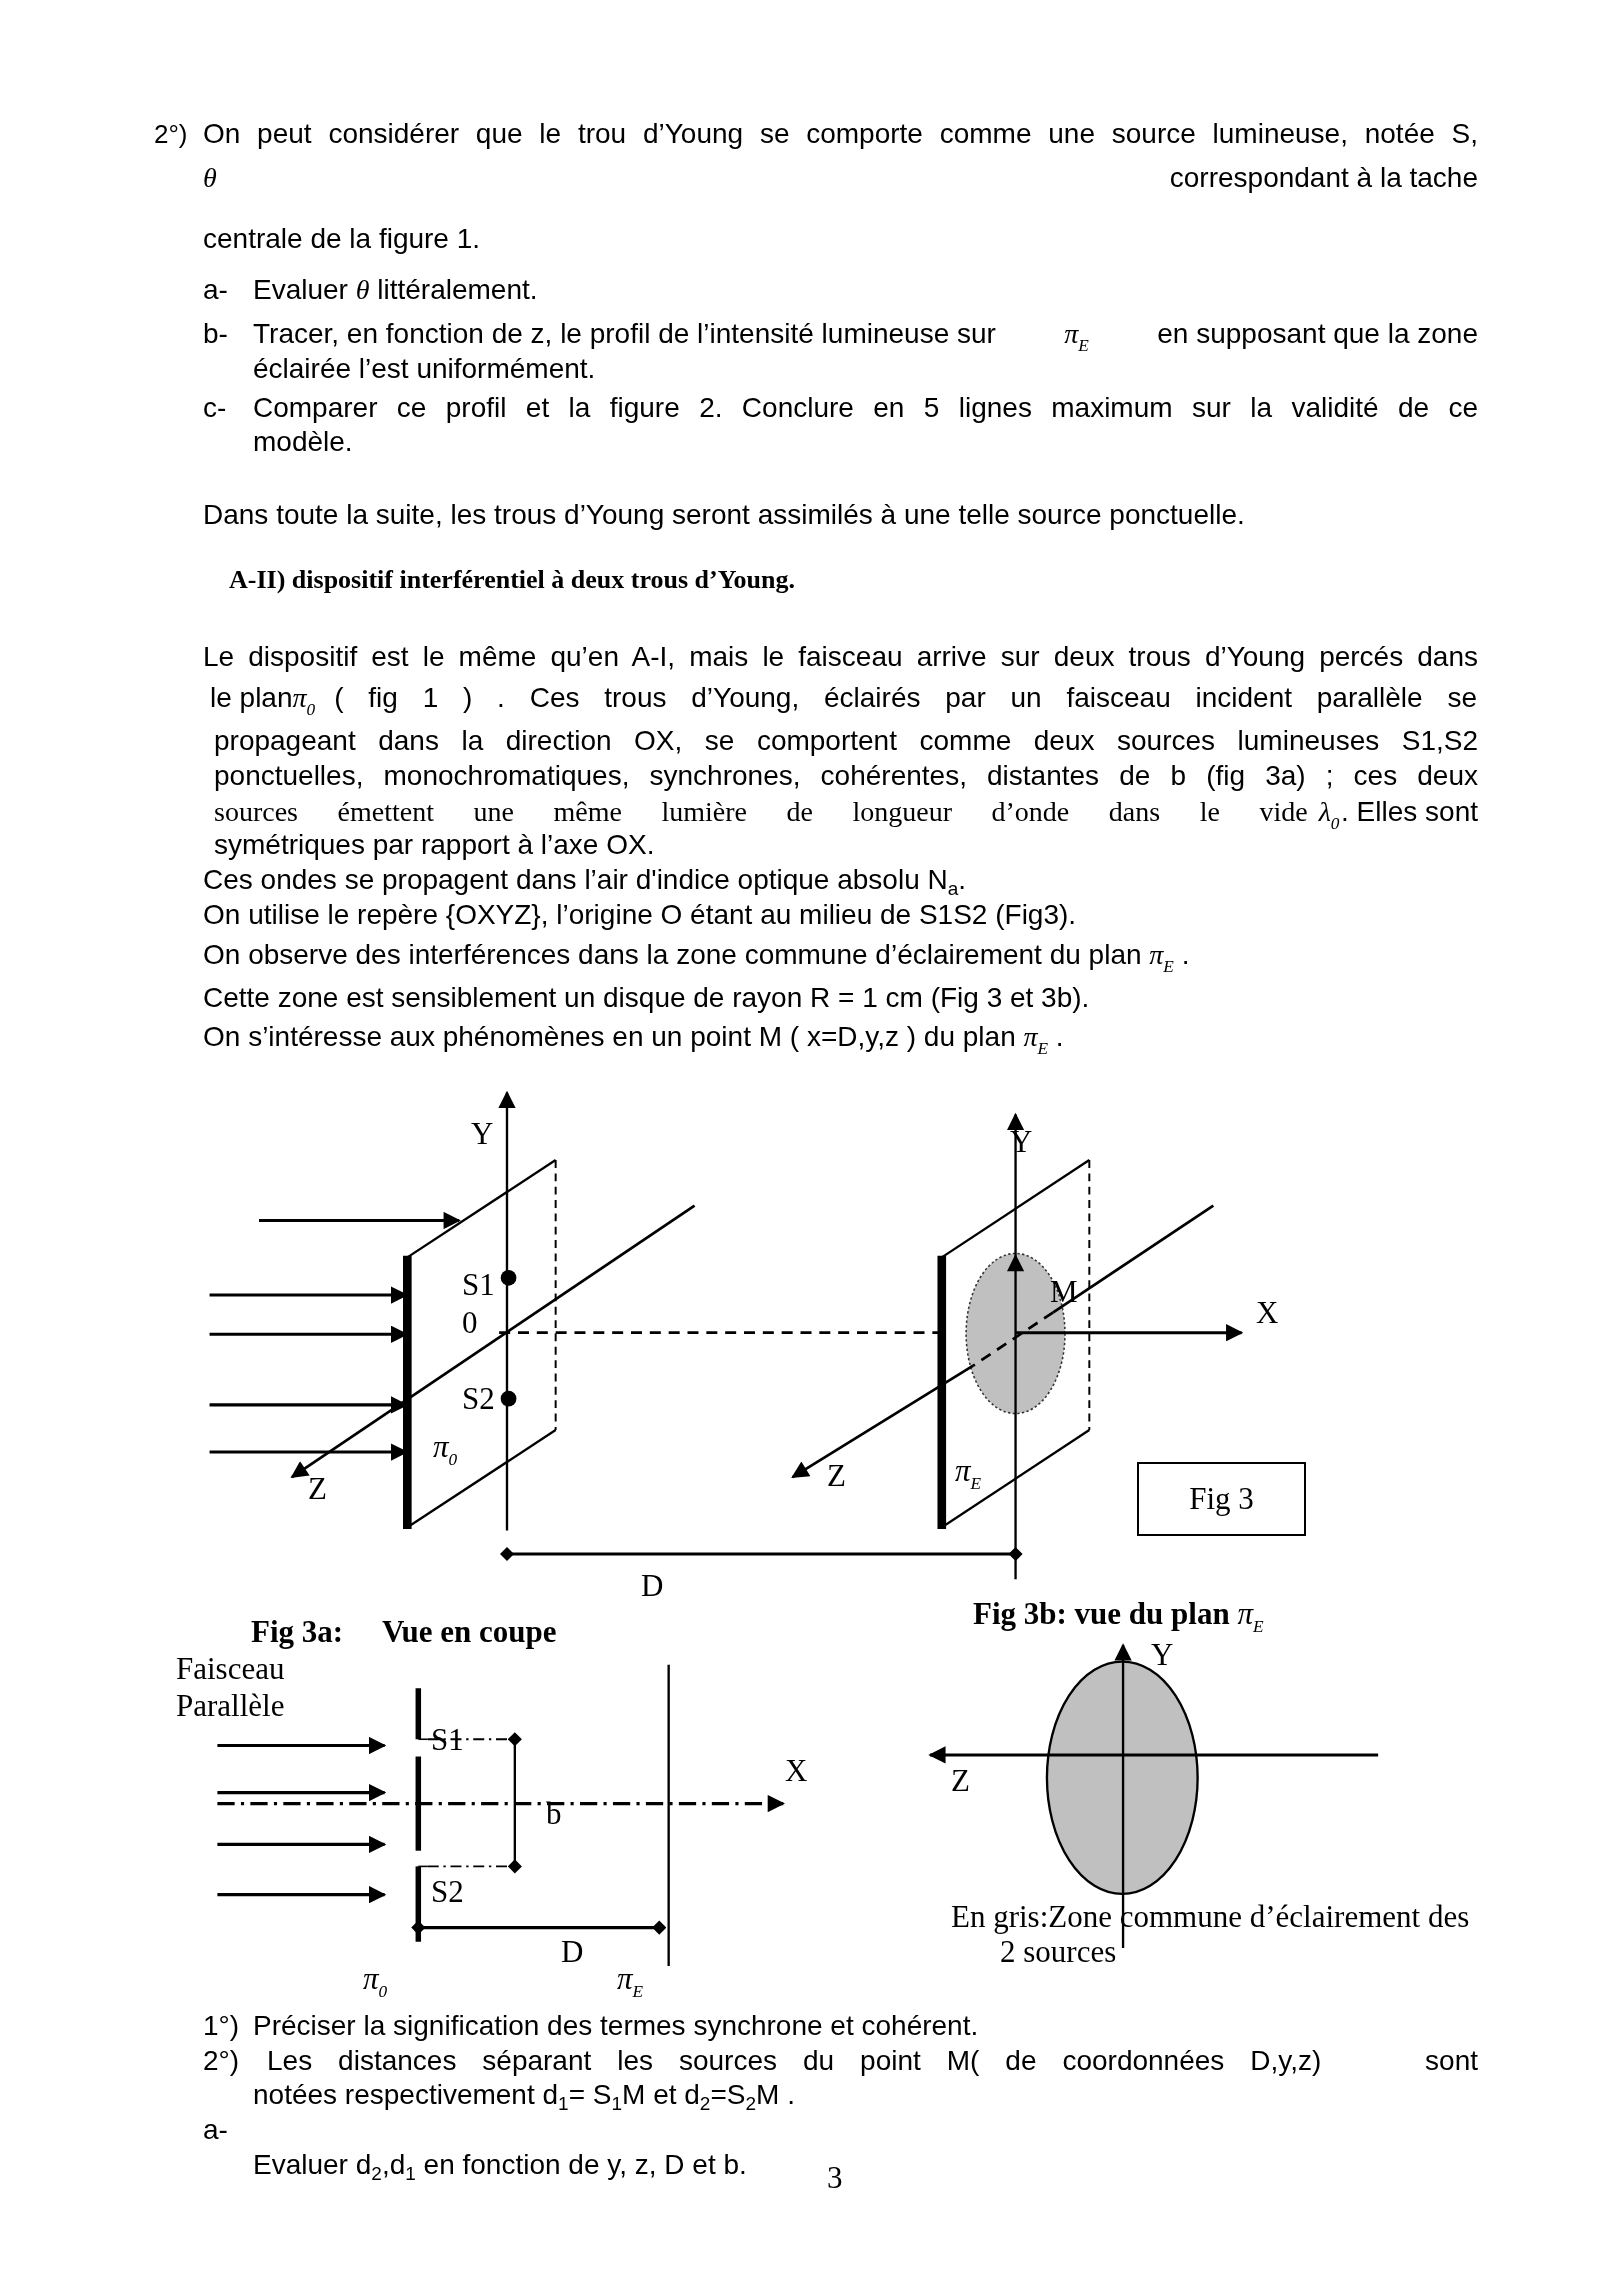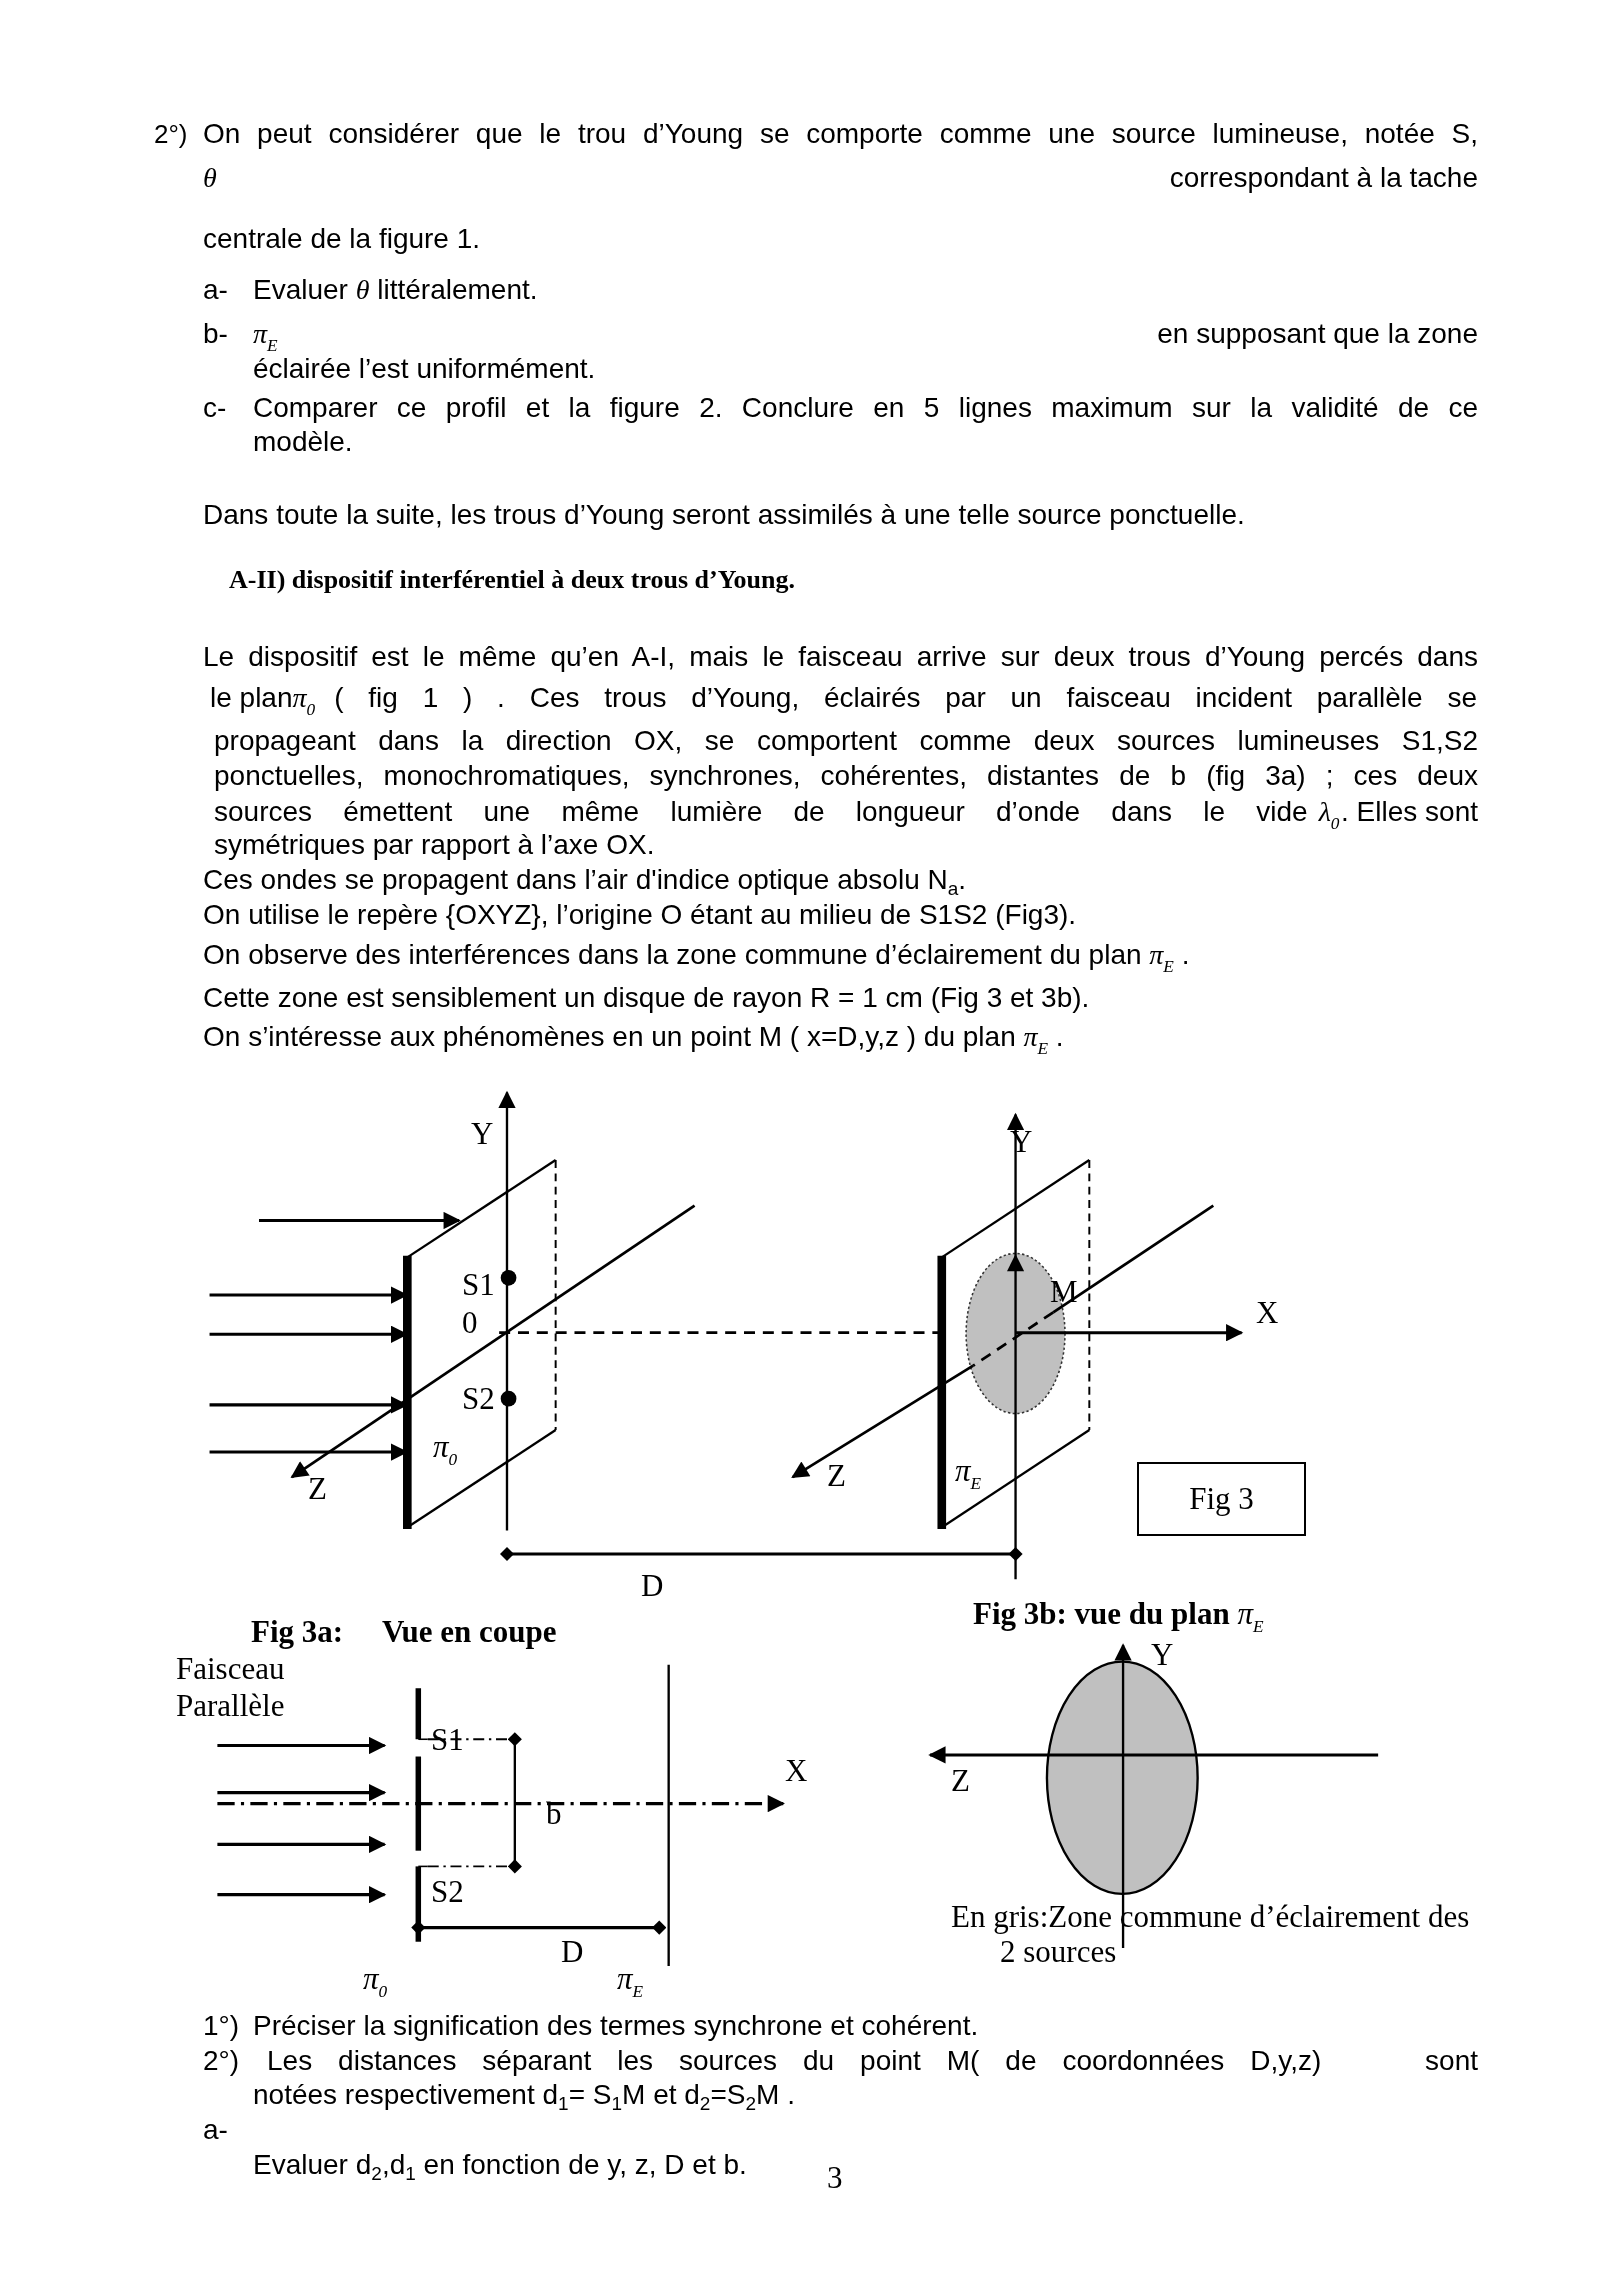--- a/index.html
+++ b/index.html
@@ -29,20 +29,21 @@
 
 <div class="t sans" style="left:203px; top:272px;">a-</div>
 <div class="t sans" style="left:253px; top:272px;">
   <span>Evaluer</span>
   <span class="mi">θ</span>
   <span>littéralement.</span>
 </div>
 
 <div class="t sans" style="left:203px; top:316px;">b-</div>
 <div class="t sans" style="left:253px; top:316px; width:1225px; display:flex; justify-content:space-between;">
+  <span>Tracer, en fonction de z, le profil de l’intensité lumineuse sur</span>
   <span><span class="mi">π</span><span class="sub">E</span></span>
   <span>en supposant que la zone</span>
 </div>
 <div class="t sans" style="left:253px; top:351px;">éclairée l’est uniformément.</div>
 
 <div class="t sans" style="left:203px; top:390px;">c-</div>
 <div class="j sans" style="left:253px; top:390px; width:1225px;">Comparer ce profil et la figure 2. Conclure en 5 lignes maximum sur la validité de ce</div>
 <div class="t sans" style="left:253px; top:424px;">modèle.</div>
 
 <div class="t sans" style="left:203px; top:497px;">Dans toute la suite, les trous d’Young seront assimilés à une telle source ponctuelle.</div>
@@ -51,21 +52,21 @@
 
 <div class="j sans" style="left:203px; top:639px; width:1275px;">Le dispositif est le même qu’en A-I, mais le faisceau arrive sur deux trous d’Young percés dans</div>
 <div class="t sans" style="left:210px; top:680px; width:1267px; display:flex; justify-content:space-between;">
   <span>le plan</span>
   <span><span class="mi">π</span><span class="sub">0</span></span>
   <span style="flex:1; margin-left:19px; text-align:justify; text-align-last:justify;">( fig 1 ) . Ces trous d’Young, éclairés par un faisceau incident parallèle se</span>
 </div>
 <div class="j sans" style="left:214px; top:723px; width:1264px;">propageant dans la direction OX,  se comportent comme  deux sources lumineuses S1,S2</div>
 <div class="j sans" style="left:214px; top:758px; width:1264px;">ponctuelles, monochromatiques, synchrones, cohérentes, distantes de b (fig 3a) ; ces deux</div>
 <div class="t sans" style="left:214px; top:794px; width:1264px; display:flex;">
-  <span style="flex:1; text-align:justify; text-align-last:justify; margin-right:11px;">sources émettent une même lumière de longueur d’onde dans le vide</span>
+  <span style="flex:1; text-align:justify; text-align-last:justify; margin-right:11px;font-family:Liberation Serif, serif;">sources émettent une même lumière de longueur d’onde dans le vide</span>
   <span><span class="mi">λ</span><span class="sub">0</span></span>
   <span style="flex:0 0 auto; white-space:pre; margin-left:1.6px;">. Elles sont</span>
 </div>
 <div class="t sans" style="left:214px; top:827px;">symétriques par rapport à l’axe OX.</div>
 
 <div class="t sans" style="left:203px; top:862px;">
   <span>Ces ondes se propagent dans l’air d'indice optique absolu N</span><span class="subr">a</span><span>.</span>
 </div>
 <div class="t sans" style="left:203px; top:897px;">On utilise le repère {OXYZ}, l’origine O étant au milieu de S1S2 (Fig3).</div>
 <div class="t sans" style="left:203px; top:937px;">

